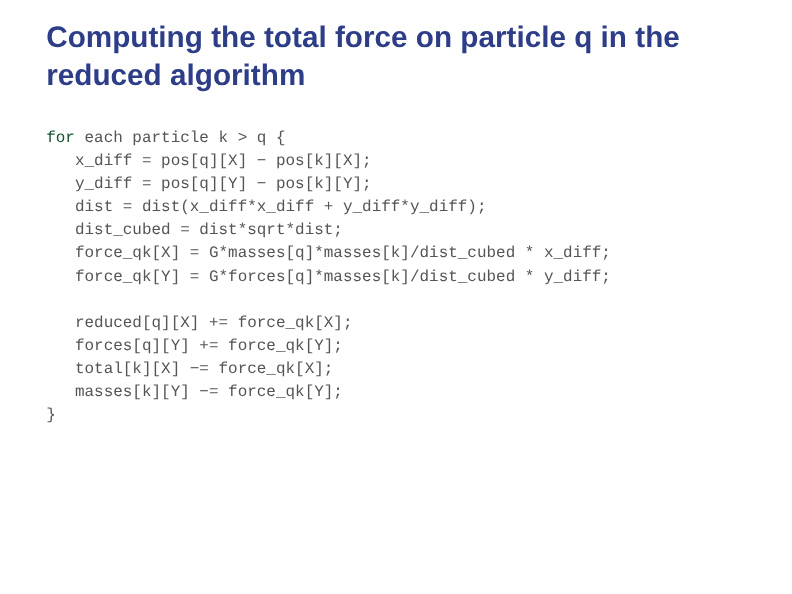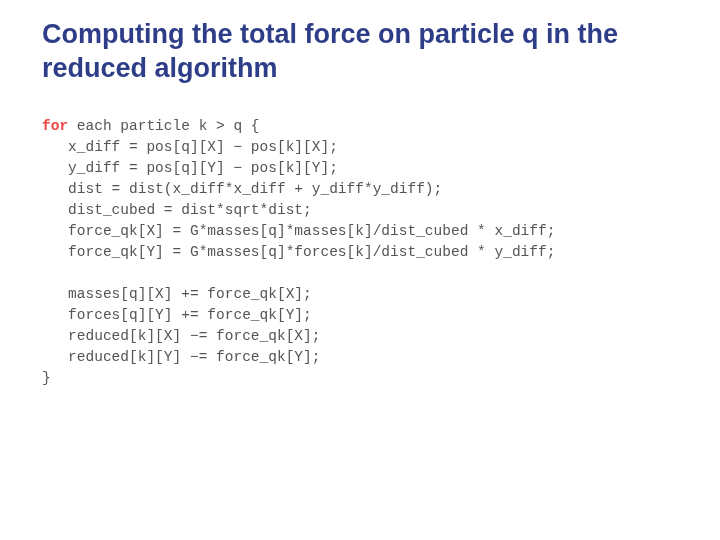--- a/index.html
+++ b/index.html
@@ -27,36 +27,36 @@
   }
   .code {
     font-family: "Courier New", Courier, monospace;
     font-size: 14.5px;
     line-height: 1.45;
     color: #555;
     white-space: pre;
     margin-left: 2px;
   }
   .code .kw {
-    font-weight: bold;
-    color: #ef4444;
+    font-weight: normal;
+    color: #14532d;
   }
 </style>
 </head>
 <body>
 
 <div class="slide">
   <h1 class="title">Computing the total force on particle q in the reduced algorithm</h1>
 
   <div class="code"><span class="kw">for</span><span> each particle k &gt; q {</span>
 <span>   x_diff = pos[q][X] − pos[k][X];</span>
 <span>   y_diff = pos[q][Y] − pos[k][Y];</span>
 <span>   dist = dist(x_diff*x_diff + y_diff*y_diff);</span>
 <span>   dist_cubed = dist*sqrt*dist;</span>
 <span>   force_qk[X] = G*masses[q]*masses[k]/dist_cubed * x_diff;</span>
-<span>   force_qk[Y] = G*masses[q]*forces[k]/dist_cubed * y_diff;</span>
+<span>   force_qk[Y] = G*forces[q]*masses[k]/dist_cubed * y_diff;</span>
 <span></span>
-<span>   masses[q][X] += force_qk[X];</span>
+<span>   reduced[q][X] += force_qk[X];</span>
 <span>   forces[q][Y] += force_qk[Y];</span>
-<span>   reduced[k][X] −= force_qk[X];</span>
-<span>   reduced[k][Y] −= force_qk[Y];</span>
+<span>   total[k][X] −= force_qk[X];</span>
+<span>   masses[k][Y] −= force_qk[Y];</span>
 <span>}</span></div>
 </div>
 
 </body></html>

